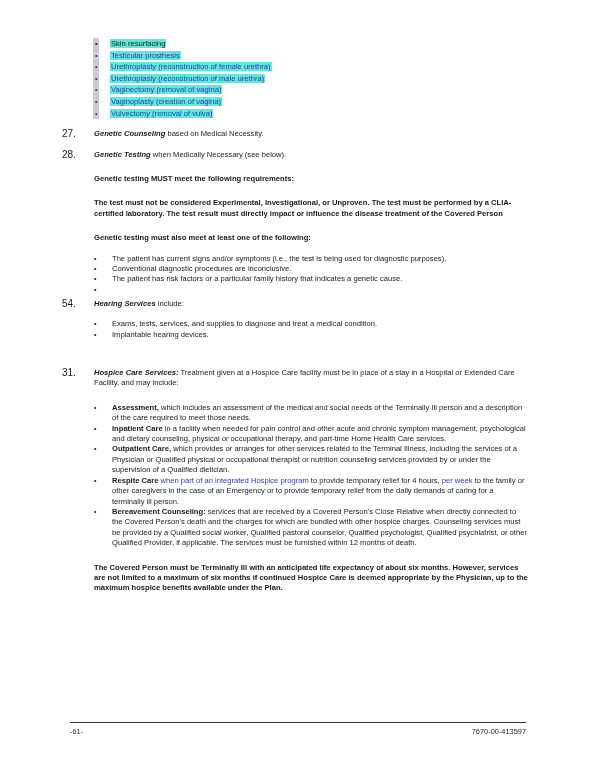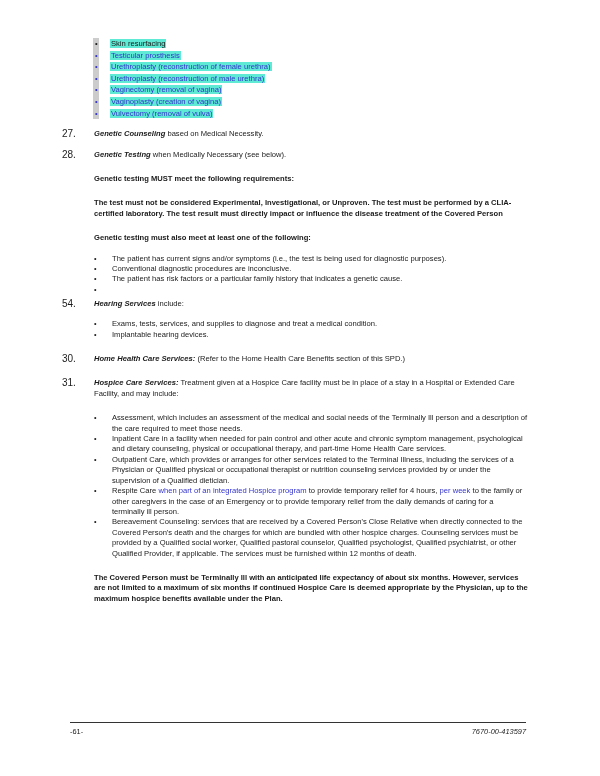--- a/index.html
+++ b/index.html
@@ -111,21 +111,21 @@
     line-height: 10.4px;
     margin-bottom: 0;
   }
   .sub-list li .bullet {
     position: absolute;
     left: 0;
     top: 0;
     font-size: 7.2px;
     line-height: 10.4px;
   }
-  .sub-list li b { font-weight: normal; }
+  .sub-list li b { font-weight: bold; }
   .blue-text { color: #3333cc; }
 
   
   .footer-rule {
     position: absolute;
     left: 70px;
     top: 722px;
     width: 456px;
     height: 0;
     border-top: 1px solid #333333;
@@ -140,21 +140,20 @@
   }
   .footer-page {
     position: absolute;
     left: 0;
     width: 456px;
   }
   .footer-code {
     position: absolute;
     right: 0;
     text-align: center;
-    font-style: italic;
   }
 </style>
 </head>
 <body>
 
 <div class="page">
 
   <div class="content">
 
     <ul class="sel-list">
@@ -249,24 +248,20 @@
         <span>Exams, tests, services, and supplies to diagnose and treat a medical condition.</span>
       </li>
       <li>
         <span class="bullet">•</span>
         <span>Implantable hearing devices.</span>
       </li>
     </ul>
 
     <div class="spacer-lg"></div>
 
-    <div class="num-item">
-      <span class="num">30.</span>
-      <b>Home Health Care Services:</b><span>  (Refer to the Home Health Care Benefits section of this SPD.)</span>
-    </div>
 
     <div class="spacer-lg"></div>
 
     <div class="num-item">
       <span class="num">31.</span>
       <b>Hospice Care Services:</b><span>  Treatment given at a Hospice Care facility must be in place of a stay in a Hospital or Extended Care Facility, and may include:</span>
     </div>
 
     <div class="spacer-lg"></div>
 

